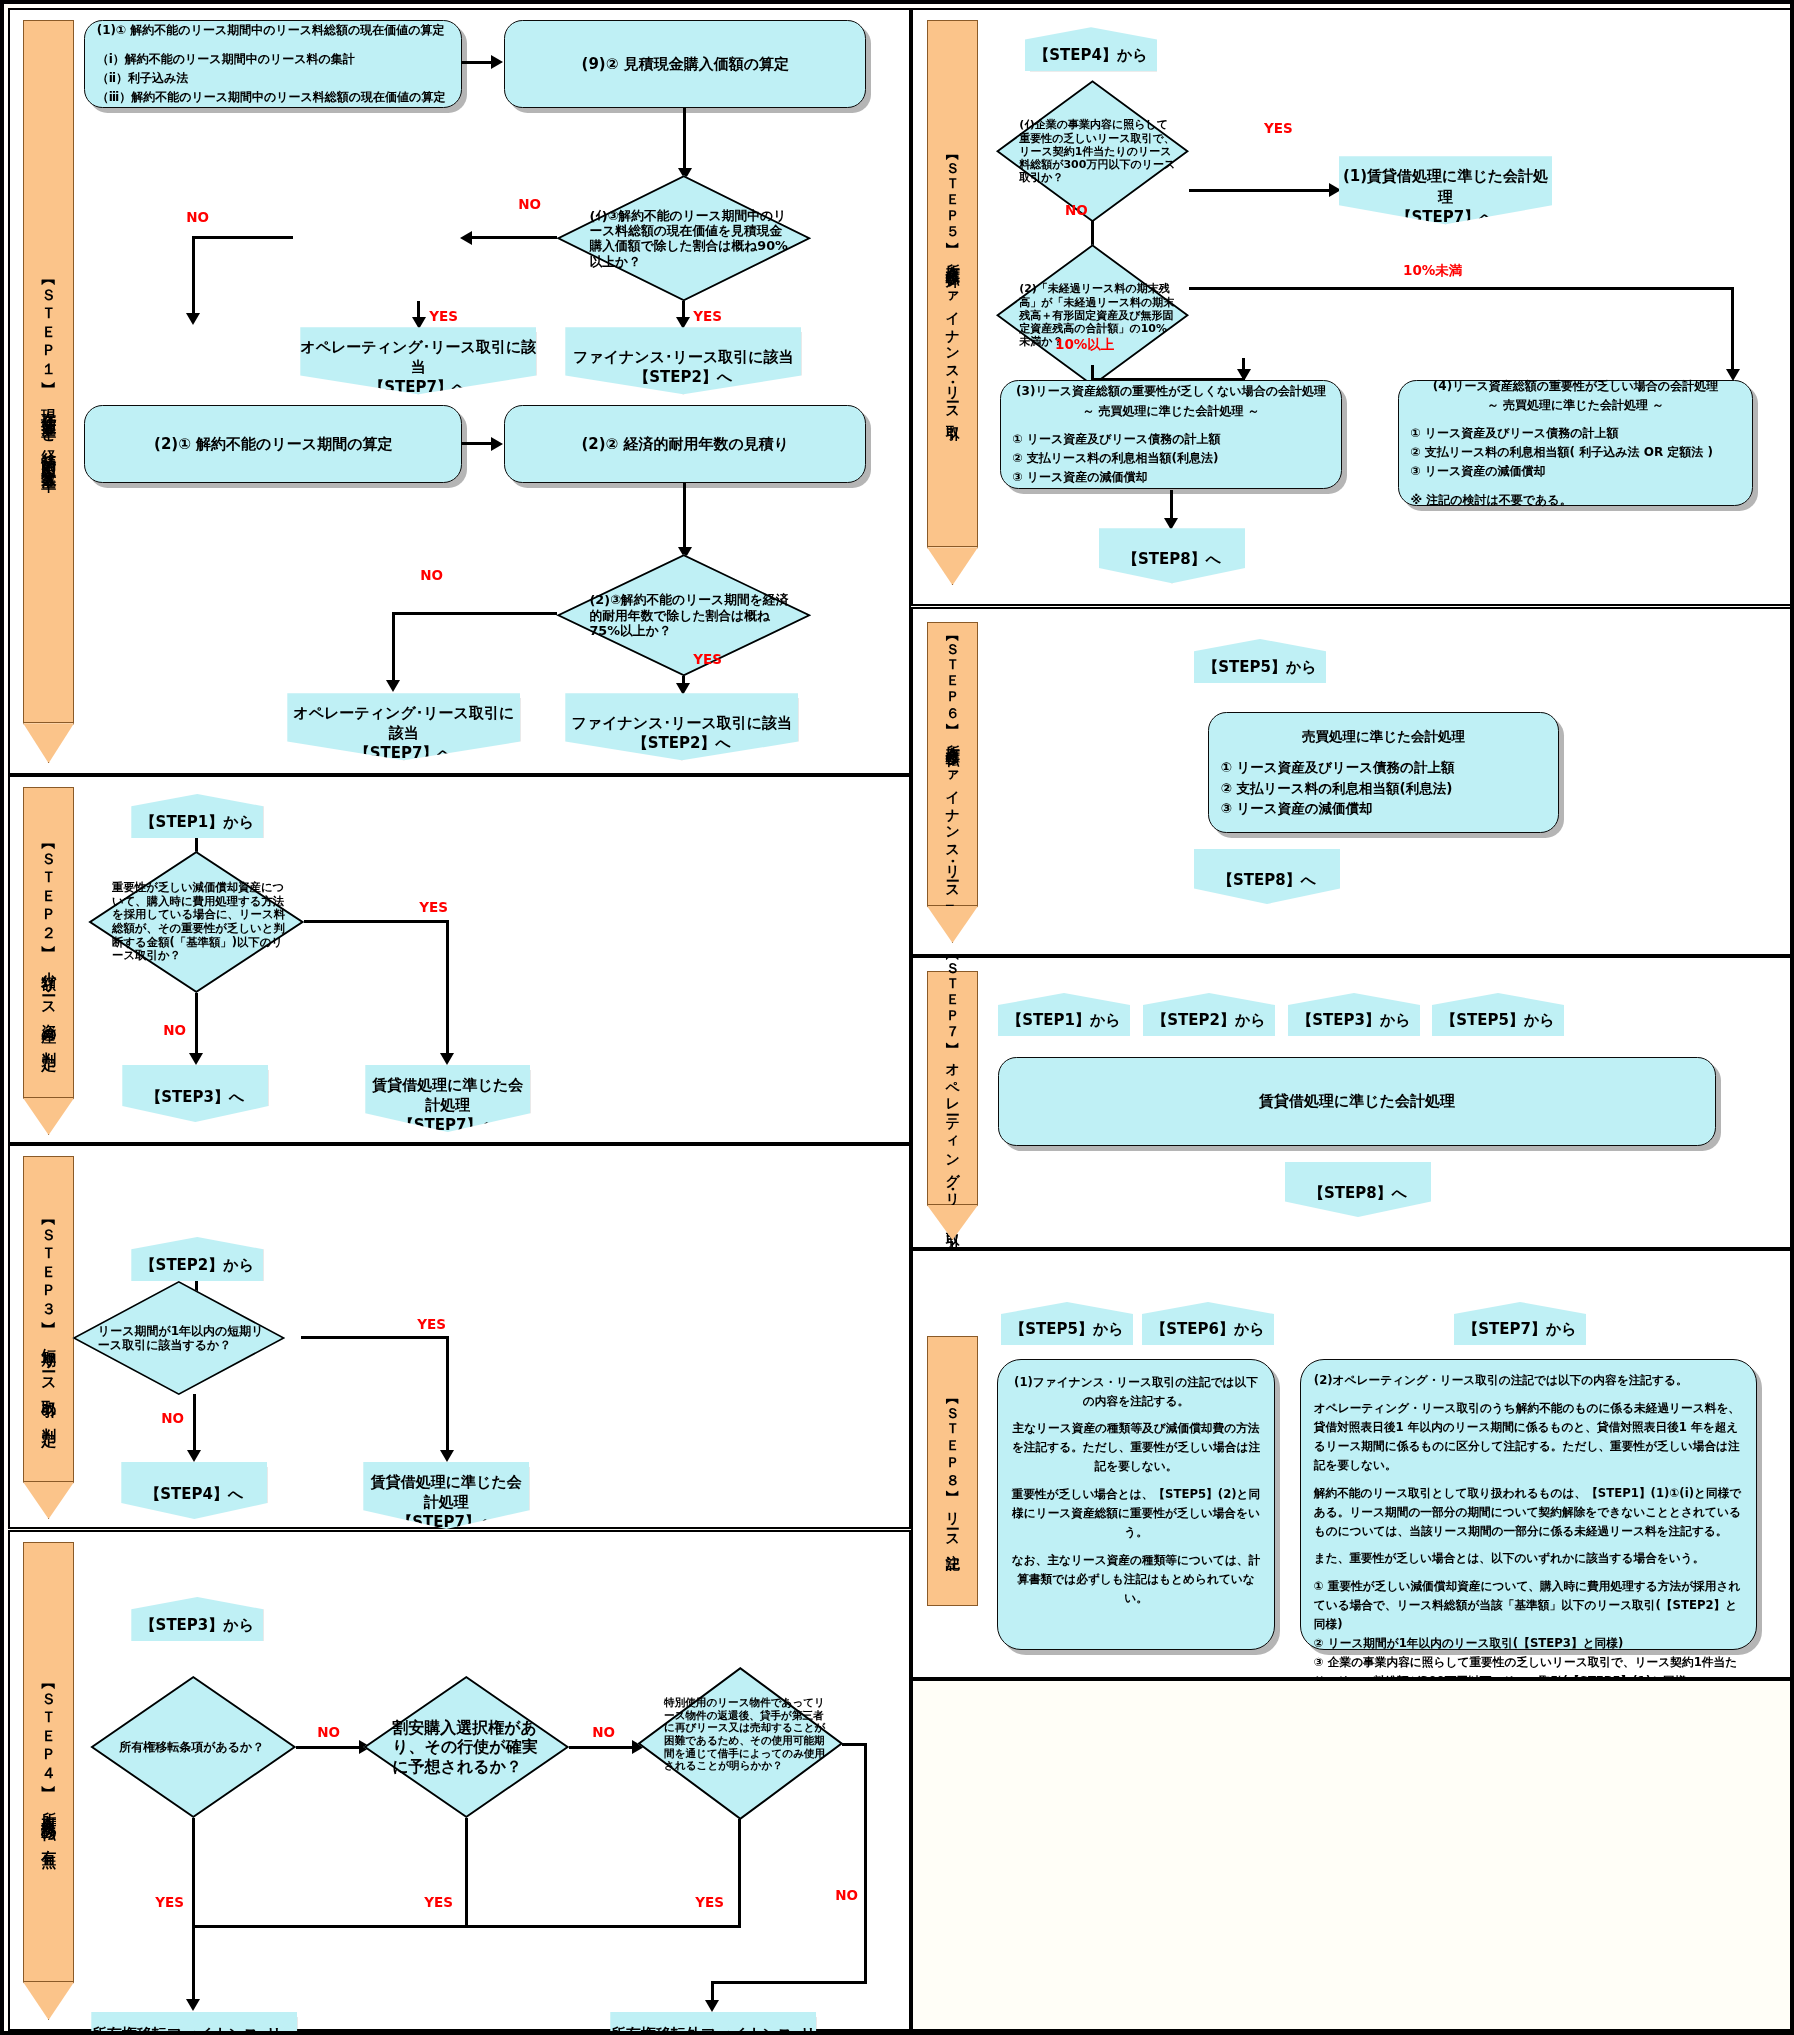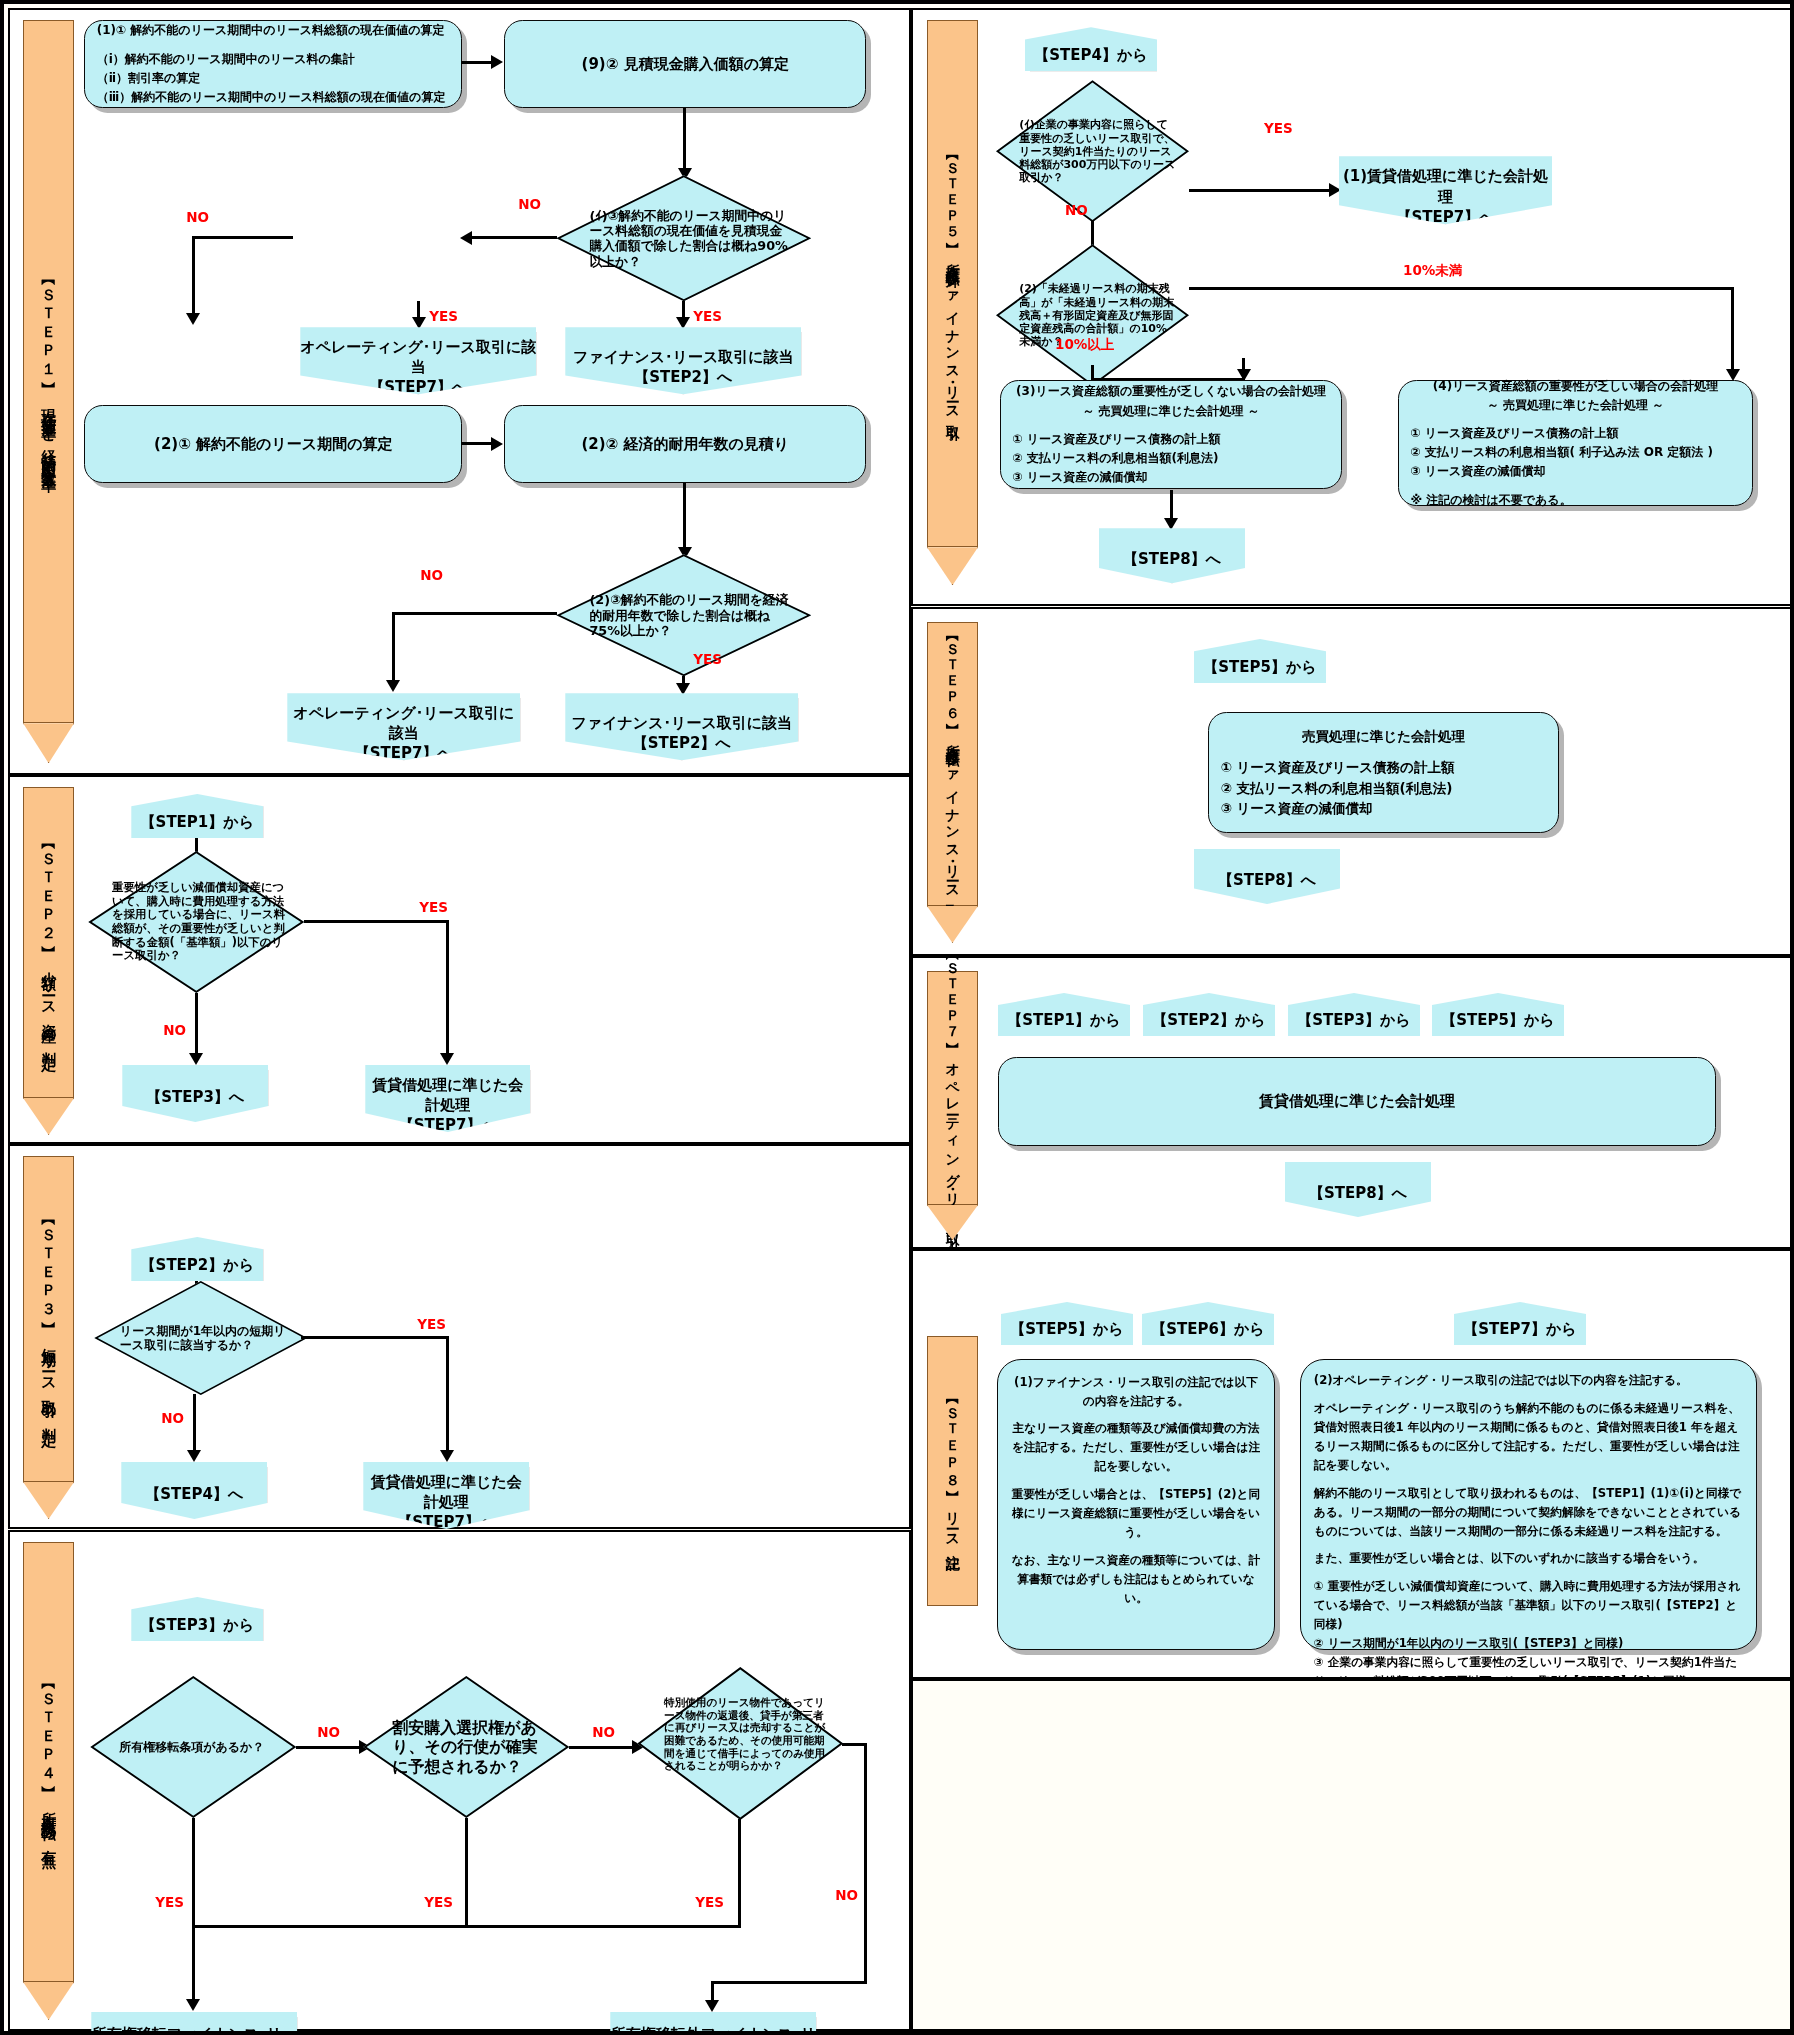--- a/index.html
+++ b/index.html
@@ -125,21 +125,21 @@
     <div class="band" style="left:12.8px;top:10px;width:51px;height:703px;">
       <div class="bandtxt">【ＳＴＥＰ１】 現在価値基準と経済的耐用年数基準</div>
     </div>
     <div class="band-arrow" style="left:12.8px;top:713px;width:51px;height:40px;"></div>
 
     <div class="node round" style="left:74px;top:10px;width:378px;height:88px;">
       <div class="inner t17" style="text-align:left;">
         <div>(1)① 解約不能のリース期間中のリース料総額の現在価値の算定</div>
         <div class="blank"></div>
         <div>（ⅰ）解約不能のリース期間中のリース料の集計</div>
-        <div>（ⅱ）割引率の算定</div>
+        <div>（ⅱ）利子込み法</div>
         <div>（ⅲ）解約不能のリース期間中のリース料総額の現在価値の算定</div>
       </div>
     </div>
 
     <div class="ln lnh" style="left:451px;top:51px;width:31px;"></div>
     <div class="arrowhead ah-right" style="left:481px;top:45px;"></div>
 
     <div class="node round" style="left:494px;top:10px;width:362px;height:88px;">
       <div class="inner t21 ctr">(9)② 見積現金購入価額の算定</div>
     </div>
@@ -265,21 +265,21 @@
     <div class="band" style="left:12.8px;top:10px;width:51px;height:326px;">
       <div class="bandtxt">【ＳＴＥＰ３】 短期リース取引の判定</div>
     </div>
     <div class="band-arrow" style="left:12.8px;top:336px;width:51px;height:37px;"></div>
 
     <div class="tag" style="left:121px;top:91px;width:132px;height:44px;">
       <span>【STEP2】から</span>
     </div>
     <div class="ln lnv" style="left:185px;top:135px;height:33px;"></div>
 
-    <div class="dia" style="left:84px;top:135px;width:213px;height:114px;">
+    <div class="dia" style="left:62px;top:135px;width:213px;height:114px;">
       <div class="shape"></div>
         <div class="outline"></div>
       <div class="dtxt" style="font-size:12px;padding-left:12%;padding-right:7%;">リース期間が1年以内の短期リース取引に該当するか？</div>
     </div>
     <div class="lbl" style="left:407px;top:170px;">YES</div>
     <div class="lbl" style="left:151px;top:264px;">NO</div>
 
     <div class="ln lnv" style="left:183px;top:248px;height:62px;"></div>
     <div class="arrowhead ah-down" style="left:177px;top:304px;"></div>
     <div class="ln lnh" style="left:291px;top:190px;width:148px;"></div>

